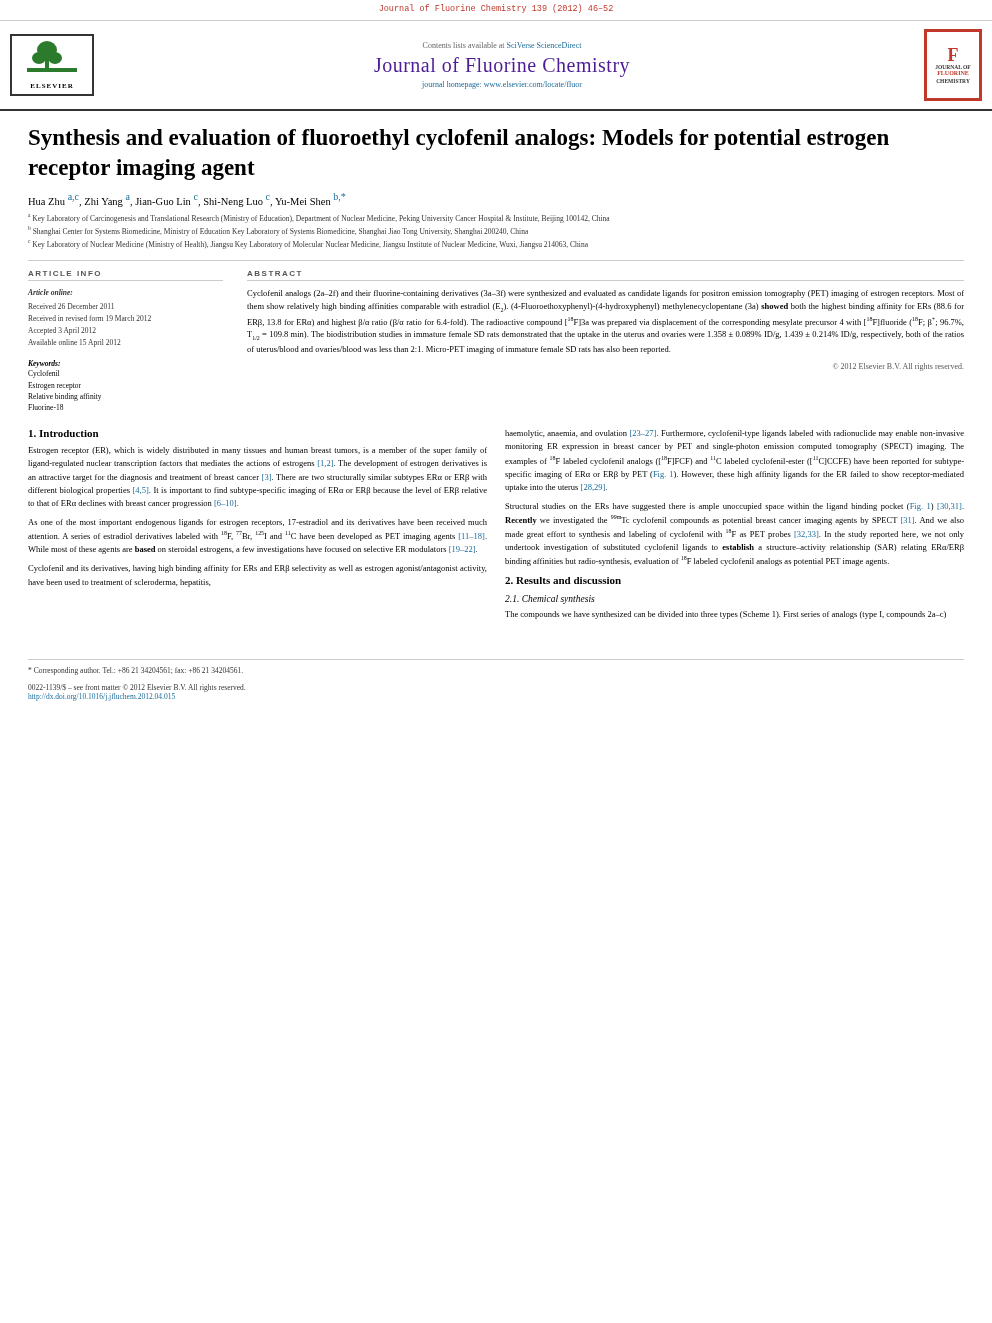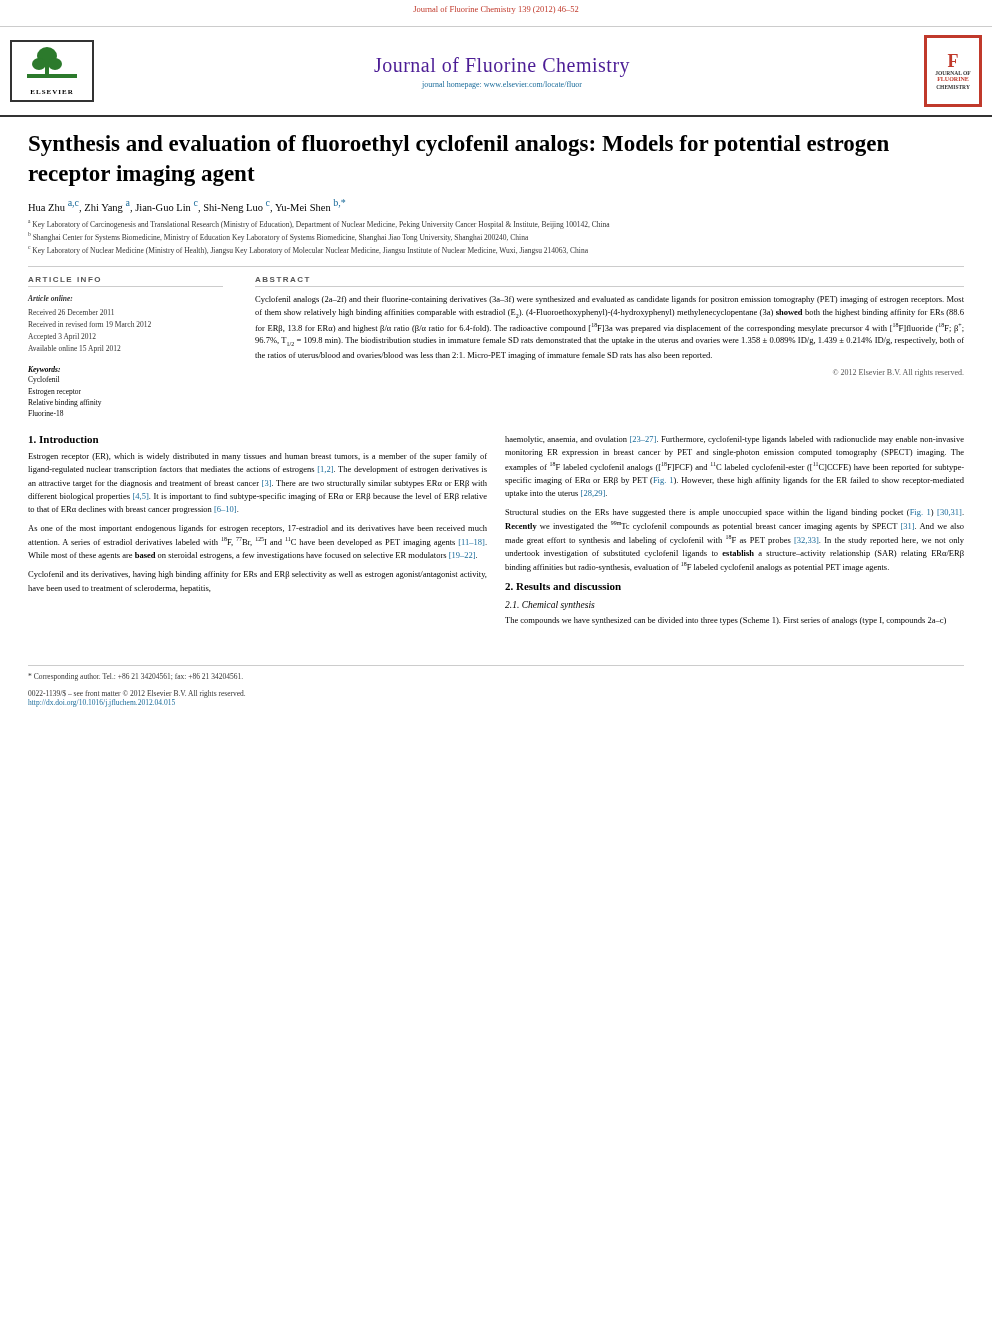--- a/index.html
+++ b/index.html
@@ -16,22 +16,23 @@
       min-height: 1323px;
       background: #fff;
       padding: 0;
     }
 
     
     .top-bar {
       text-align: center;
       font-size: 8.5px;
       color: #c0392b;
-      padding: 4px 0 12px 0;
+      padding: 4px 0 6px 0;
       border-bottom: 1px solid #ccc;
+      font-family: Liberation Mono, monospace;
     }
 
     
     .journal-header {
       display: flex;
       align-items: center;
       padding: 8px 10px;
       border-bottom: 2px solid #333;
       position: relative;
     }
@@ -155,21 +156,21 @@
 
     
     .section-divider {
       border-top: 1px solid #ccc;
       margin: 8px 0;
     }
 
     
     .two-col {
       display: flex;
-      gap: 32px;
+      gap: 24px;
       margin-top: 8px;
     }
     .left-col {
       width: 195px;
       min-width: 195px;
     }
     .right-col {
       flex: 1;
     }
 
@@ -316,20 +317,24 @@
           <rect x="20" y="8" width="4" height="20" fill="#2c7a2c"></rect>
           <ellipse cx="22" cy="10" rx="10" ry="9" fill="#2c7a2c"></ellipse>
           <ellipse cx="14" cy="18" rx="7" ry="6" fill="#2c7a2c"></ellipse>
           <ellipse cx="30" cy="18" rx="7" ry="6" fill="#2c7a2c"></ellipse>
         </svg>
         <div class="elsevier-text">ELSEVIER</div>
       </div>
     </div>
 
     <div class="journal-header-center">
+      <div class="sciverse-line">
+        <span>Contents lists available at</span>
+        <span class="blue">SciVerse ScienceDirect</span>
+      </div>
       <div class="journal-title-big">Journal of Fluorine Chemistry</div>
       <div class="journal-homepage">
         <span>journal homepage:</span>
         <span class="blue">www.elsevier.com/locate/fluor</span>
       </div>
     </div>
 
     <div class="journal-logo-right">
       <div class="journal-logo-right-inner">
         <div class="logo-f-text">F</div>

